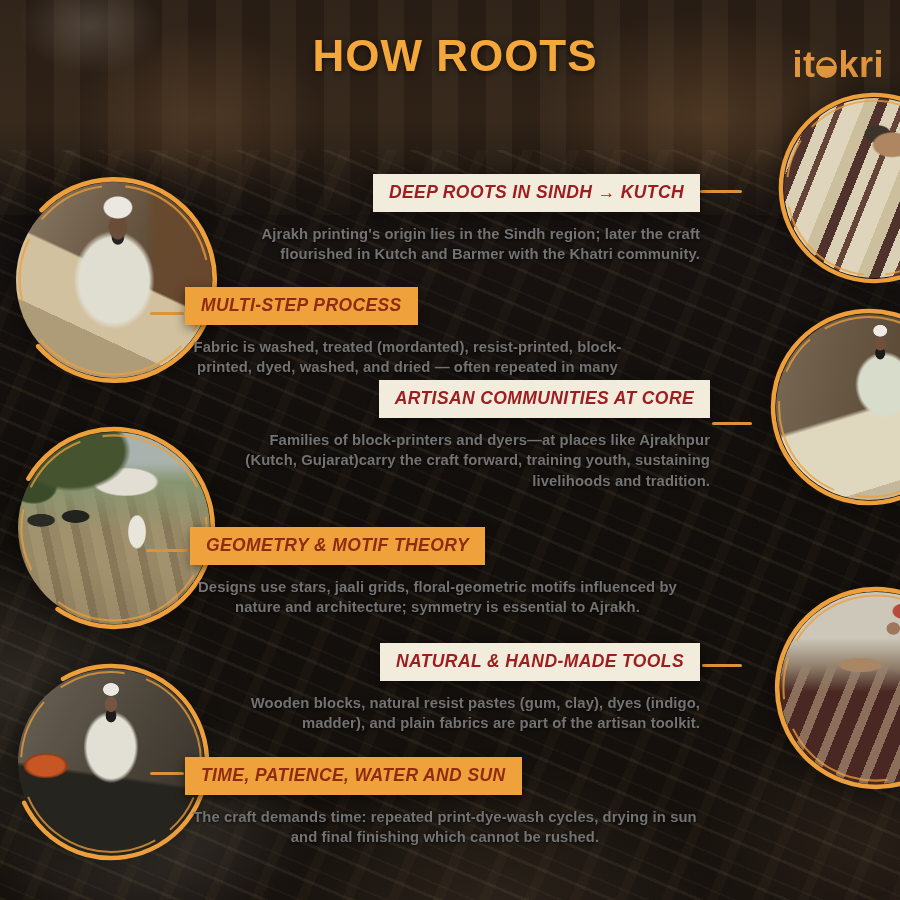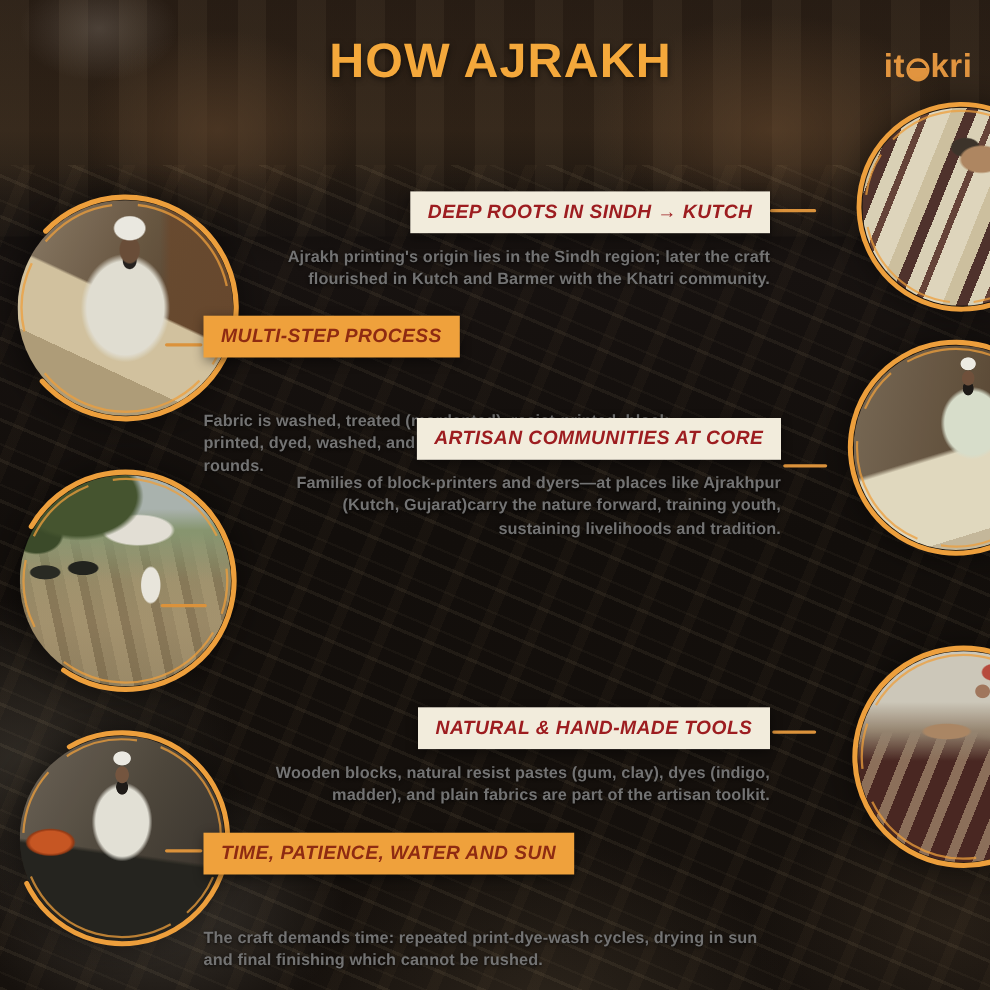--- a/index.html
+++ b/index.html
@@ -21,21 +21,21 @@
       radial-gradient(240px 170px at 16% 90%,rgba(125,120,110,.33),transparent 70%),
       radial-gradient(280px 210px at 2% 72%,rgba(108,102,90,.30),transparent 70%),
       radial-gradient(320px 230px at 55% 102%,rgba(140,120,90,.18),transparent 70%),
       radial-gradient(260px 180px at 96% 92%,rgba(130,105,75,.16),transparent 70%),
       linear-gradient(180deg,rgba(25,19,16,0) 0%,#171210 12%,#120e0b 45%,#16110d 100%);}
 
   
   .title{position:absolute;left:225px;top:30px;width:460px;text-align:center;
     color:#F4A83B;font-size:44px;line-height:1.16;font-weight:700;
     letter-spacing:1px;text-shadow:0 2px 6px rgba(0,0,0,.55);}
-  .logo{position:absolute;top:44px;right:16px;color:#E2953F;font-size:30px;
+  .logo{position:absolute;top:44px;right:16px;color:#E2953F;font-size:36px;
     font-weight:700;letter-spacing:.5px;display:flex;align-items:center;}
   .logo .bowl{display:inline-block;width:21px;height:21px;margin:4px 1px 0;
     border:3px solid #E2953F;border-radius:50%;box-sizing:border-box;
     background:linear-gradient(180deg,transparent 0 38%,#E2953F 38%);}
 
   
   .circle{position:absolute;border-radius:50%;}
   .photo{position:absolute;inset:8px;border-radius:50%;overflow:hidden;
          box-shadow:0 0 35px rgba(0,0,0,.65);filter:saturate(.92) brightness(.97);}
   .ring{position:absolute;inset:0;width:100%;height:100%;overflow:visible;}
@@ -83,40 +83,40 @@
     radial-gradient(13px 12px at 59% 19%,#a8795c 0 48%,transparent 55%),
     radial-gradient(42px 46px at 80% 40%,#5a7aa2 0 52%,transparent 60%),
     radial-gradient(40px 13px at 42% 38%,#b28a64 0 50%,transparent 58%),
     linear-gradient(180deg,#d3cdbd 0 24%,#9a8770 38%,rgba(154,135,112,0) 52%),
     repeating-linear-gradient(112deg,rgba(228,204,160,.45) 0 9px,rgba(228,204,160,0) 9px 24px),
     linear-gradient(195deg,rgba(78,40,34,0) 36%,#4e2822 42% 100%),
     linear-gradient(180deg,#c3bdad 0%,#8a7763 45%,#55392b 70%,#39241c 100%);}
 
   
   .sec{position:absolute;display:flex;flex-direction:column;}
-  .sec.left{align-items:flex-start;text-align:left;gap:36px;}
+  .sec.left{align-items:flex-start;text-align:center;}
   .sec.right{align-items:flex-end;text-align:right;}
   .badge{display:inline-block;font-style:italic;font-weight:700;font-size:17.5px;
     letter-spacing:.4px;padding:8px 16px 9px;box-shadow:0 3px 10px rgba(0,0,0,.45);}
   .badge.cream{background:#F2ECDC;color:#9D1D20;margin-left:35px;}
   .badge.orange{background:#EFA13C;color:#8E2B12;}
   .body{margin:12px 0 0;font-size:14.8px;font-weight:700;line-height:1.38;
     color:#737373;letter-spacing:.1px;text-shadow:0 1px 3px rgba(0,0,0,.8);}
   .connector{position:absolute;height:3px;background:#DB923B;border-radius:2px;}
 </style>
 </head>
 <body>
 
 <div class="stage">
 
   <div class="bg-top"></div>
   <div class="bg-fabric"></div>
 
   <div class="title">
-    <div>HOW AJRAKH</div>
+    <div>HOW ROOTS</div>
   </div>
   <div class="logo">
     <span>it</span>
       <span class="bowl"></span>
       <span>kri</span>
   </div>
 
   <figure class="circle" style="left:-32px;top:158px;width:212px;height:212px">
     <div class="photo pL1" aria-label="Artisan in white cap block-printing fabric on a long table indoors"></div>
     <svg class="ring" viewBox="0 0 200 200" style="transform:rotate(-136deg)">
@@ -177,23 +177,27 @@
     <p class="body">Ajrakh printing's origin lies in the Sindh region; later the craft flourished in Kutch and Barmer with the Khatri community.</p>
   </section>
 
   <section class="sec left" style="top:287px;left:185px;width:445px">
     <div class="badge orange"><span>MULTI-STEP PROCESS</span></div>
     <p class="body">Fabric is washed, treated (mordanted), resist-printed, block-printed, dyed, washed, and dried — often repeated in many rounds.</p>
   </section>
 
   <section class="sec right" style="top:380px;right:190px;width:475px">
     <div class="badge cream"><span>ARTISAN COMMUNITIES AT CORE</span></div>
-    <p class="body">Families of block-printers and dyers—at places like Ajrakhpur (Kutch, Gujarat)carry the nature forward, training youth, sustaining livelihoods and tradition.</p>
-  </section>
-
+    <p class="body">Families of block-printers and dyers—at places like Ajrakhpur (Kutch, Gujarat)carry the craft forward, training youth, sustaining livelihoods and tradition.</p>
+  </section>
+
+  <section class="sec left" style="top:527px;left:190px;width:495px">
+    <div class="badge orange"><span>GEOMETRY &amp; MOTIF THEORY</span></div>
+    <p class="body">Designs use stars, jaali grids, floral-geometric motifs influenced by nature and architecture; symmetry is essential to Ajrakh.</p>
+  </section>
 
   <section class="sec right" style="top:643px;right:200px;width:470px">
     <div class="badge cream"><span>NATURAL &amp; HAND-MADE TOOLS</span></div>
     <p class="body">Wooden blocks, natural resist pastes (gum, clay), dyes (indigo, madder), and plain fabrics are part of the artisan toolkit.</p>
   </section>
 
   <section class="sec left" style="top:757px;left:185px;width:520px">
     <div class="badge orange"><span>TIME, PATIENCE, WATER AND SUN</span></div>
     <p class="body">The craft demands time: repeated print-dye-wash cycles, drying in sun and final finishing which cannot be rushed.</p>
   </section>

